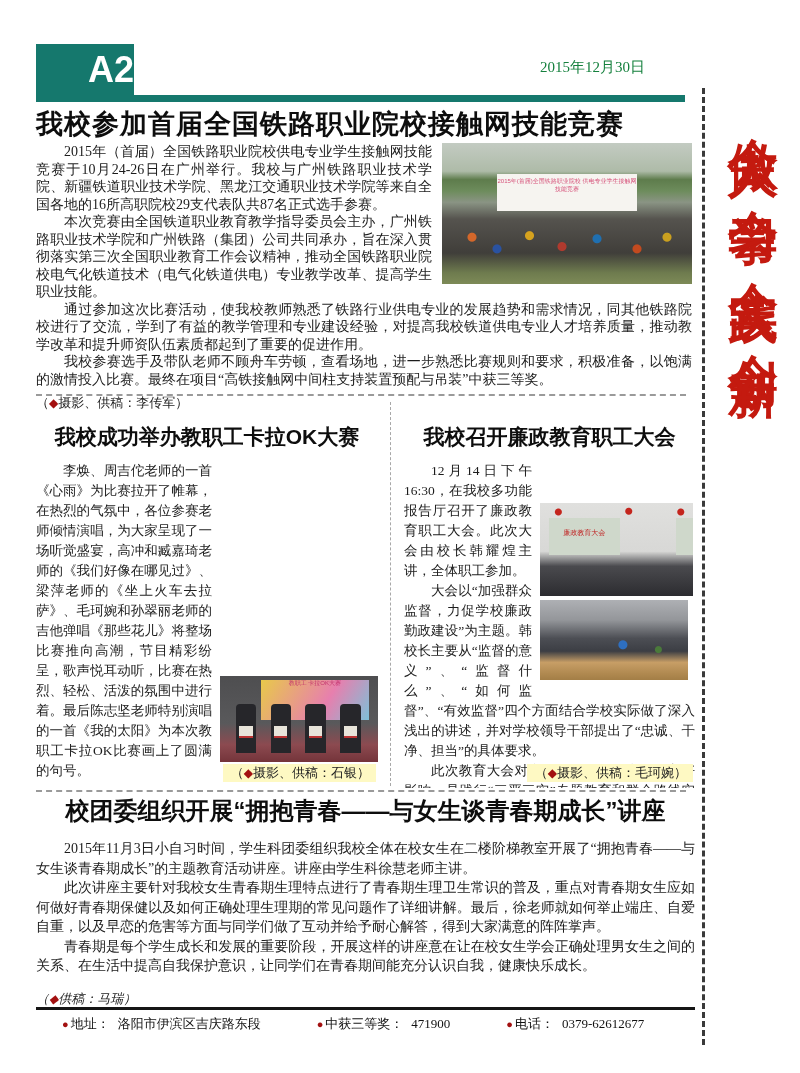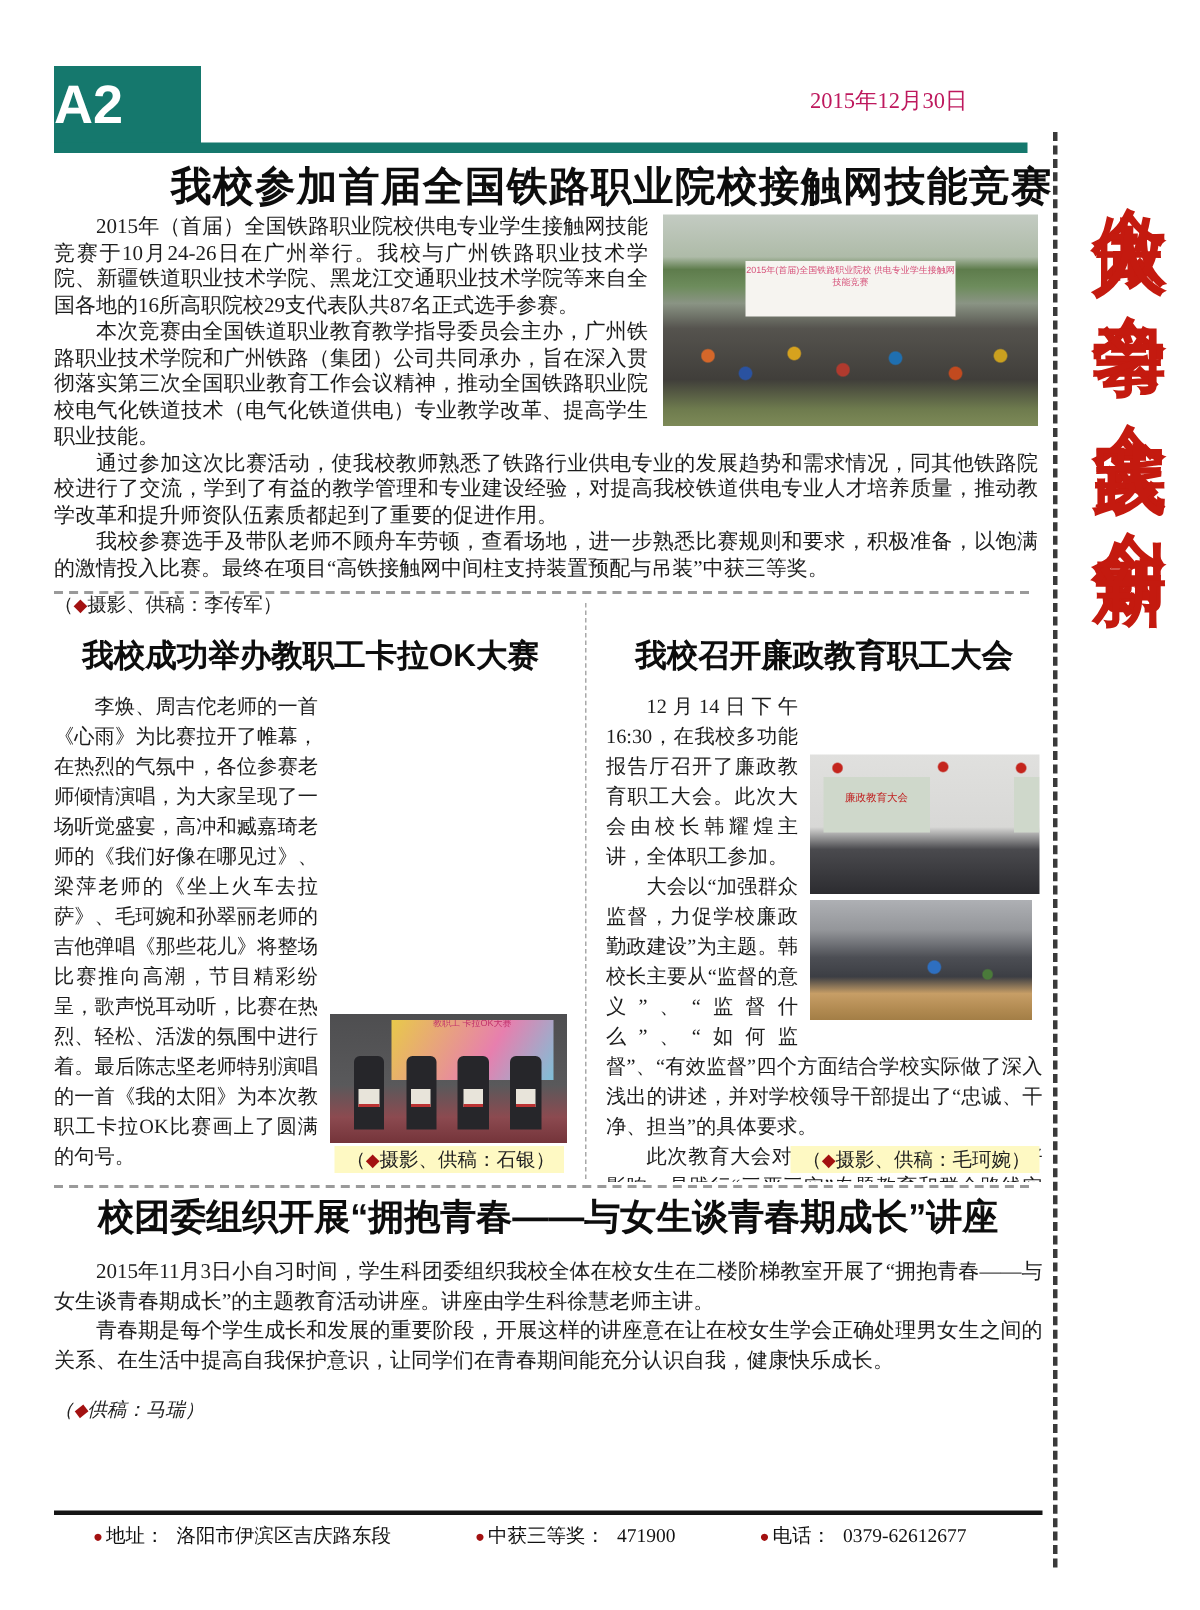--- a/index.html
+++ b/index.html
@@ -4,32 +4,32 @@
 <style>
   * { margin:0; padding:0; box-sizing:border-box; }
   html,body { background:#ffffff; }
   .page {
     position:relative; width:800px; height:1073px; background:#fff; overflow:hidden;
     font-family:"Liberation Serif", serif; color:#1c1c1c;
   }
   
   .a2-box {
     position:absolute; left:36px; top:44px; width:98px; height:52px;
-    background:#15786d; color:#fff; display:flex; align-items:center; justify-content:flex-start;
+    background:#15786d; color:#fff; display:flex; align-items:center; justify-content:flex-end;
     font:bold 36px "Liberation Sans", sans-serif;
   }
   .header-date {
     position:absolute; left:470px; top:58px; width:175px; text-align:right;
-    font:15px "Liberation Serif", serif; color:#be185d;
+    font:15px "Liberation Serif", serif; color:#15803d;
   }
   .header-rule { position:absolute; left:36px; top:95px; width:649px; height:7px; background:#15786d; }
 
   
   .art1-title {
-    position:absolute; left:48px; top:106px; width:654px; text-align:right;
+    position:absolute; left:36px; top:106px; width:654px; text-align:left;
     font:bold 27px "Liberation Sans", sans-serif; color:#0d0d0d; letter-spacing:1px;
   }
   .art1-body {
     position:absolute; left:36px; top:143px; width:656px;
     font:14px/17.5px "Liberation Serif", serif; text-align:justify;
   }
   .art1-body p, .col-body p, .bottom-body p { text-indent:2em; margin:0; }
   .photo { position:relative; overflow:hidden; }
   .art1-photo {
     float:right; width:250px; height:141px; margin:0 0 6px 10px;
@@ -192,20 +192,21 @@
     </div>
     <div class="credit credit-abs"><span>（</span><span class="diamond">◆</span><span>摄影、供稿：毛珂婉）</span></div>
   </section>
 
   <div class="hsep hsep2"></div>
 
   <section class="bottom-art">
     <h2 class="bottom-title">校团委组织开展“拥抱青春——与女生谈青春期成长”讲座</h2>
     <div class="bottom-body">
       <p>2015年11月3日小自习时间，学生科团委组织我校全体在校女生在二楼阶梯教室开展了“拥抱青春——与女生谈青春期成长”的主题教育活动讲座。讲座由学生科徐慧老师主讲。</p>
+      <p>此次讲座主要针对我校女生青春期生理特点进行了青春期生理卫生常识的普及，重点对青春期女生应如何做好青春期保健以及如何正确处理生理期的常见问题作了详细讲解。最后，徐老师就如何举止端庄、自爱自重，以及早恋的危害等方面与同学们做了互动并给予耐心解答，得到大家满意的阵阵掌声。</p>
       <p>青春期是每个学生成长和发展的重要阶段，开展这样的讲座意在让在校女生学会正确处理男女生之间的关系、在生活中提高自我保护意识，让同学们在青春期间能充分认识自我，健康快乐成长。</p>
     </div>
     <div class="credit bottom-credit"><span>（</span><span class="diamond">◆</span><span>供稿：马瑞）</span></div>
   </section>
 
   <div class="footer-rule"></div>
   <div class="footer">
     <span class="f-item"><span class="bullet">●</span><span class="f-label">地址：</span><span>洛阳市伊滨区吉庆路东段</span></span>
     <span class="f-item"><span class="bullet">●</span><span class="f-label">中获三等奖：</span><span>471900</span></span>
     <span class="f-item"><span class="bullet">●</span><span class="f-label">电话：</span><span>0379-62612677</span></span>

